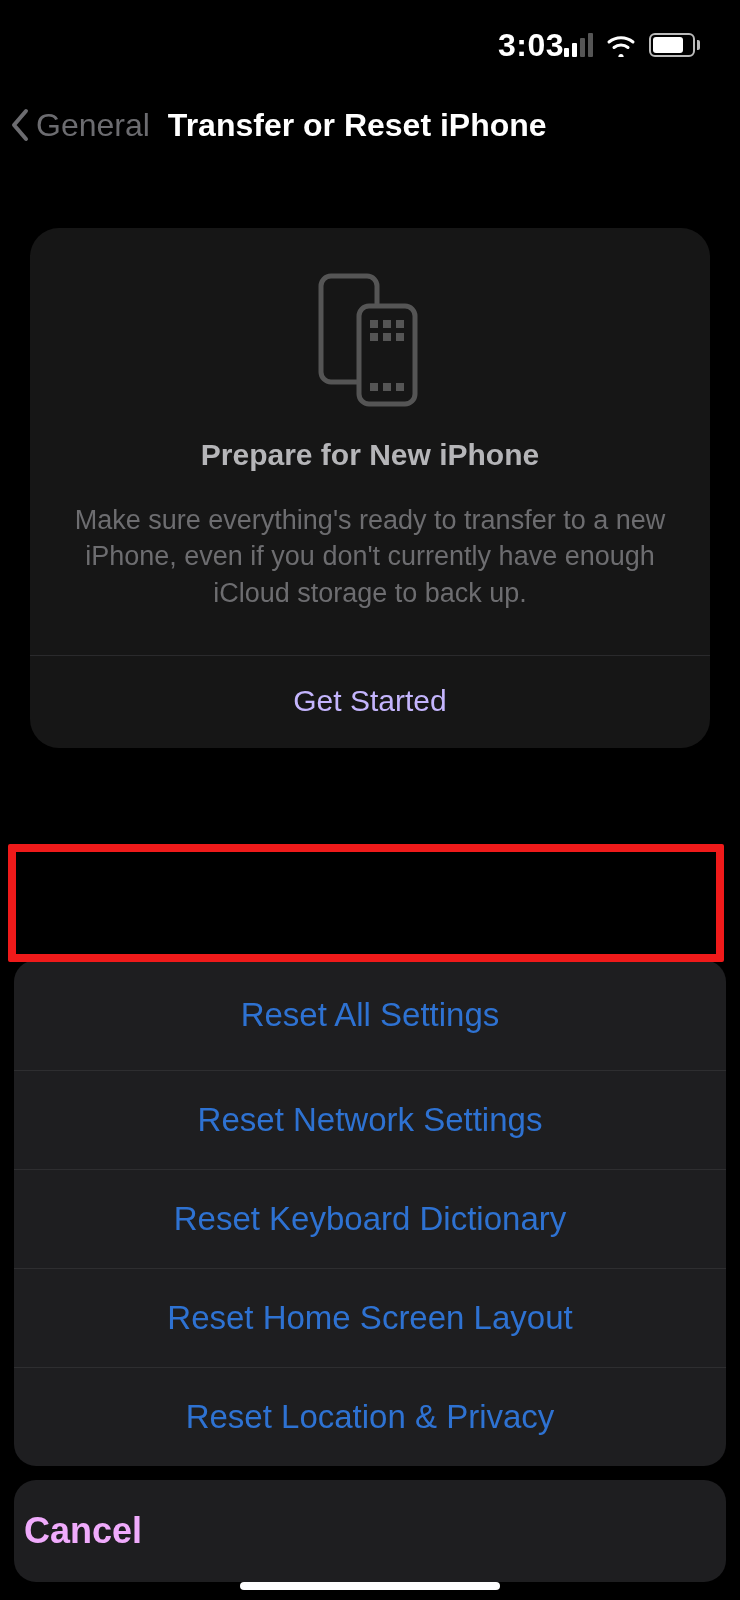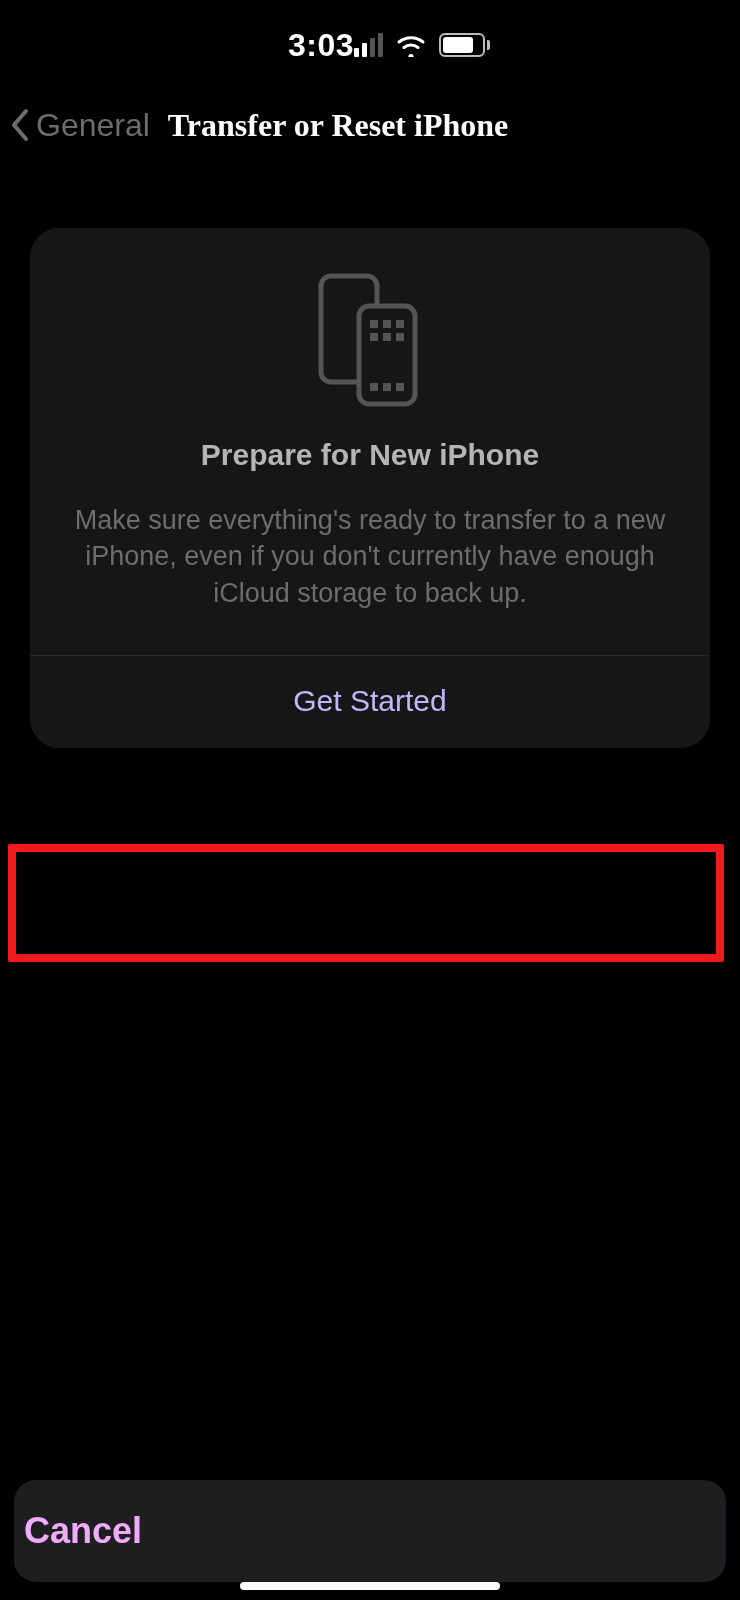--- a/index.html
+++ b/index.html
@@ -7,21 +7,21 @@
     width: 740px;
     height: 1600px;
     background: #000;
     font-family: -apple-system, "Helvetica Neue", Helvetica, Arial, sans-serif;
     color: #fff;
     overflow: hidden;
     position: relative;
   }
   .status-bar {
     display: flex;
-    justify-content: center;
+    justify-content: flex-end;
     align-items: center;
     height: 90px;
     padding: 0 40px 0 78px;
   }
   .status-time {
     font-weight: 600;
     font-size: 32px;
     letter-spacing: 0.5px;
   }
   .status-icons {
@@ -88,21 +88,20 @@
   .back-label {
     font-size: 32px;
     color: #6c6c70;
     margin-right: 18px;
     text-align: right;
   }
   .nav-title {
     font-size: 32px;
     font-weight: 600;
     color: #fff;
-    font-family: Liberation Serif, serif;
   }
 
   .card {
     margin: 68px 30px 0 30px;
     background: #161616;
     border-radius: 29px;
     padding: 36px 30px 0 30px;
     text-align: center;
   }
   .phones-icon {
@@ -242,18 +241,25 @@
       </g>
     </svg>
   </div>
   <div class="card-title">Prepare for New iPhone</div>
   <div class="card-desc">Make sure everything's ready to transfer to a new iPhone, even if you don't currently have enough iCloud storage to back up.</div>
   <div class="card-divider"></div>
   <div class="card-action">Get Started</div>
 </div>
 
 <div class="sheet">
+  <div class="sheet-group">
+    <div class="sheet-item">Reset All Settings</div>
+    <div class="sheet-item">Reset Network Settings</div>
+    <div class="sheet-item">Reset Keyboard Dictionary</div>
+    <div class="sheet-item">Reset Home Screen Layout</div>
+    <div class="sheet-item">Reset Location &amp; Privacy</div>
+  </div>
   <div class="sheet-cancel">Cancel</div>
 </div>
 
 <div class="highlight-box" style="left:8px; top:844px; width:716px; height:118px;"></div>
 
 <div class="home-indicator"></div>
 
 </body></html>

